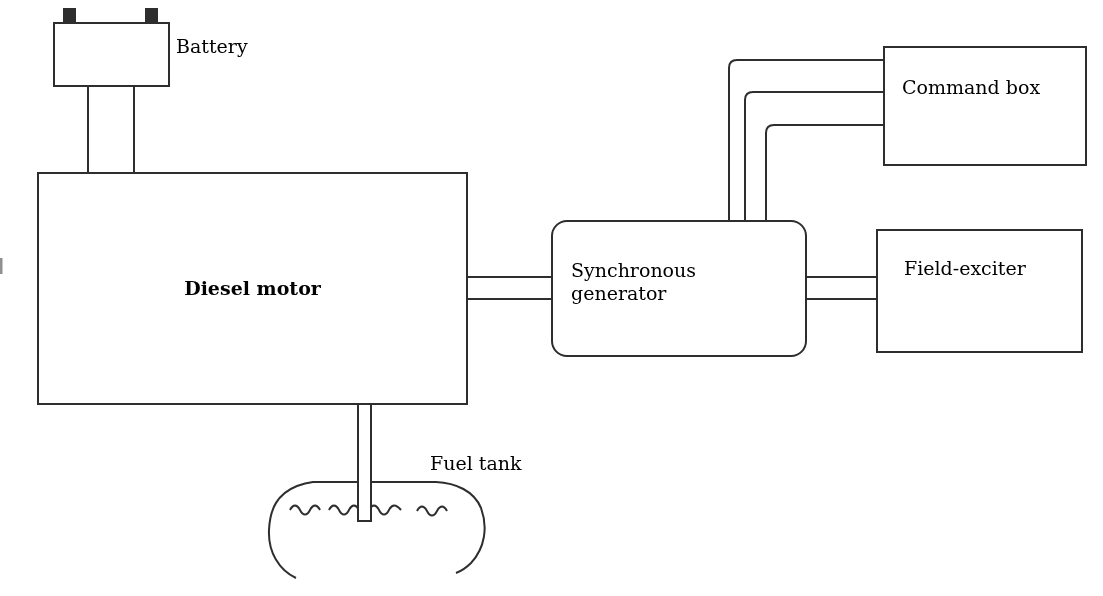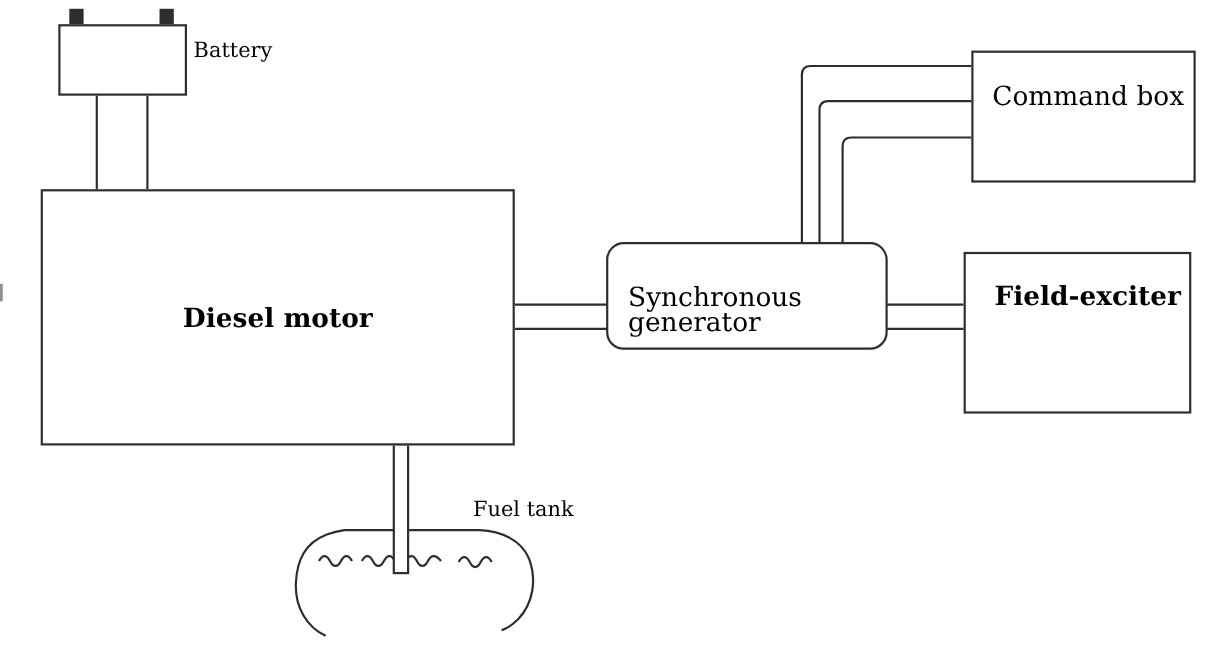--- a/index.html
+++ b/index.html
@@ -25,26 +25,26 @@
   .node {
     position: absolute;
     box-sizing: border-box;
     background: #ffffff;
     border: 2px solid #2e2e2e;
     z-index: 2;
   }
   .node-battery   { left: 53px;  top: 22px;  width: 117px; height: 65px; }
   .node-motor     { left: 37px;  top: 172px; width: 431px; height: 233px;
                     display: flex; align-items: center; justify-content: center; font-weight: bold; }
-  .node-generator { left: 551px; top: 220px; width: 256px; height: 98px;
+  .node-generator { left: 551px; top: 220px; width: 256px; height: 137px;
                     border-radius: 16px; }
   .node-command   { left: 883px; top: 46px;  width: 204px; height: 120px; }
-  .node-exciter   { left: 876px; top: 229px; width: 207px; height: 147px; font-weight: bold; }
+  .node-exciter   { left: 876px; top: 229px; width: 207px; height: 124px; }
   .node-label {
-    font-size: 24px;
+    font-size: 19px;
     line-height: 23px;
     white-space: nowrap;
   }
   .generator-label {
     position: absolute;
     left: 18px;
     top: 37px;
     width: 160px;
     white-space: normal;
   }

